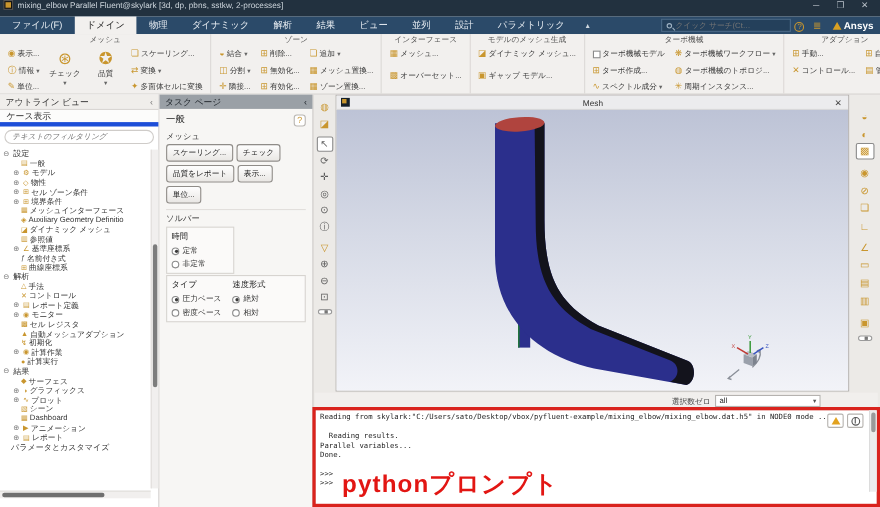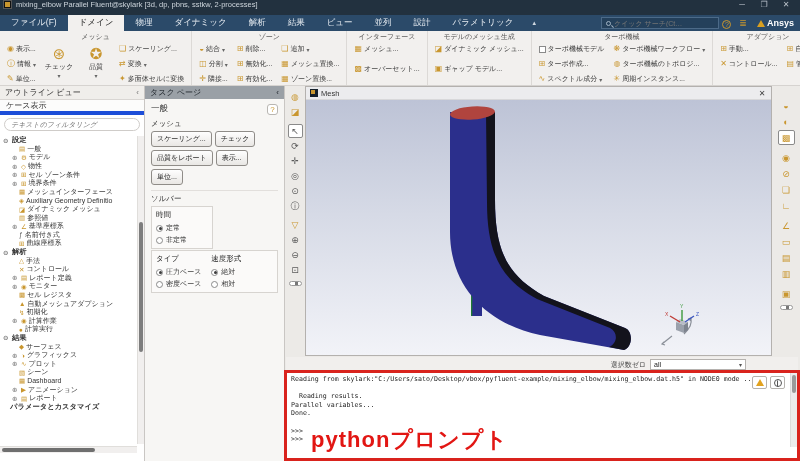--- a/index.html
+++ b/index.html
@@ -42,21 +42,21 @@
 
   
   .sidebar{position:absolute;left:0;top:86px;width:145px;bottom:0;background:#fff;border-right:1px solid #c9c6c3}
   .panelhead{height:14px;background:#f0eeeb;border-bottom:1px solid #d9d6d3;display:flex;justify-content:space-between;align-items:center;padding:0 5px;font-size:8px;color:#333}
   .panelhead .chev{color:#777;font-size:8px}
   .sb-case{height:15px;display:flex;align-items:center;padding:0 6px;font-size:8px;background:#fcfcfb;border-bottom:4px solid #1d4ed8}
   .sb-filter{margin:3px 4px 2px 4px;height:13px;border:1px solid #cfccc9;border-radius:7px;background:#fff;display:flex;align-items:center;padding:0 6px}
   .sb-filter input{border:none;outline:none;font-size:7px;color:#555;width:100%;font-family:inherit;font-style:italic}
   .tree{position:absolute;left:0;top:50px;right:7px;bottom:17px;overflow:hidden}
   .trow{height:8.6px;display:flex;align-items:center;gap:2px;white-space:nowrap;font-size:7px;cursor:default}
-  .trow.bold{font-weight:bold;font-size:7.3px}
+  .trow.bold{font-weight:normal;font-size:7.3px}
   .texp{color:#777;font-size:6.5px;width:7px;flex:none;line-height:7px}
   .ticon{font-size:6.5px;line-height:7px;flex:none}
   .vscroll{position:absolute;right:0;top:50px;bottom:17px;width:7px;background:#f1efee;border-left:1px solid #e0dedb}
   .vthumb{position:absolute;left:1px;right:1px;top:28%;height:42%;background:#7d7d7d;border-radius:2px}
   .hscroll{position:absolute;left:0;bottom:8px;right:7px;height:7px;background:#f1efee;border-top:1px solid #e0dedb}
   .hthumb{position:absolute;left:2px;top:1px;height:4px;width:68%;background:#6f6f6f;border-radius:2px}
 
   
   .taskpage{position:absolute;left:145px;top:86px;width:140px;bottom:0;background:#f7f6f4;border-right:1px solid #c9c6c3}
   .tp-head{height:13px;background:#9aa0a6;display:flex;justify-content:space-between;align-items:center;padding:0 5px;font-size:8px;color:#20262c}
@@ -86,21 +86,21 @@
   .tsep{height:3px;flex:none}
   .pill{width:13px;height:5px;border:1px solid #9a9a9a;border-radius:3px;background:#fff;position:relative;margin-top:3px;flex:none}
   .pill::after{content:"";position:absolute;left:5px;top:0;width:3px;height:3px;background:#777}
   .rt-chev{color:#777;font-size:7px;align-self:flex-start;margin-left:-6px}
 
   
   .gfx{position:absolute;left:305px;top:86px;width:467px;height:270px;border:1px solid #b4b1ae;background:#fff}
   .gfx-head{height:13px;background:#ececee;border-bottom:1px solid #d8d8da;display:flex;align-items:center;padding:0 4px;font-size:7.5px;color:#333}
   .gfx-head .ic{width:8px;height:8px;background:#15202b;margin-right:3px;position:relative}
   .gfx-head .ic::after{content:"";position:absolute;left:1px;top:1px;width:4px;height:4px;background:#c9962e}
-  .gfx-title{flex:1;}
+  .gfx-title{flex:1;text-align:center}
   .gfx-close{color:#444;font-size:8px;width:10px;text-align:center}
   .canvas{position:relative;width:100%;height:255px;background:linear-gradient(180deg,#bdc3d6 0%,#d6dae6 45%,#f2f3f8 100%)}
   .canvas svg{position:absolute;left:0;top:0}
 
   
   .selrow{position:absolute;left:286px;top:357px;width:512px;height:15px;background:#f1efed;display:flex;align-items:center;justify-content:flex-end;gap:4px;padding-right:52px;font-size:7px;color:#444}
   .selbox{width:96px;height:11px;background:#fff;border:1px solid #b5b2af;display:flex;align-items:center;justify-content:space-between;padding:0 3px;font-size:7px;color:#222}
   .selbox .caret{font-size:6px;color:#555}
 
   

